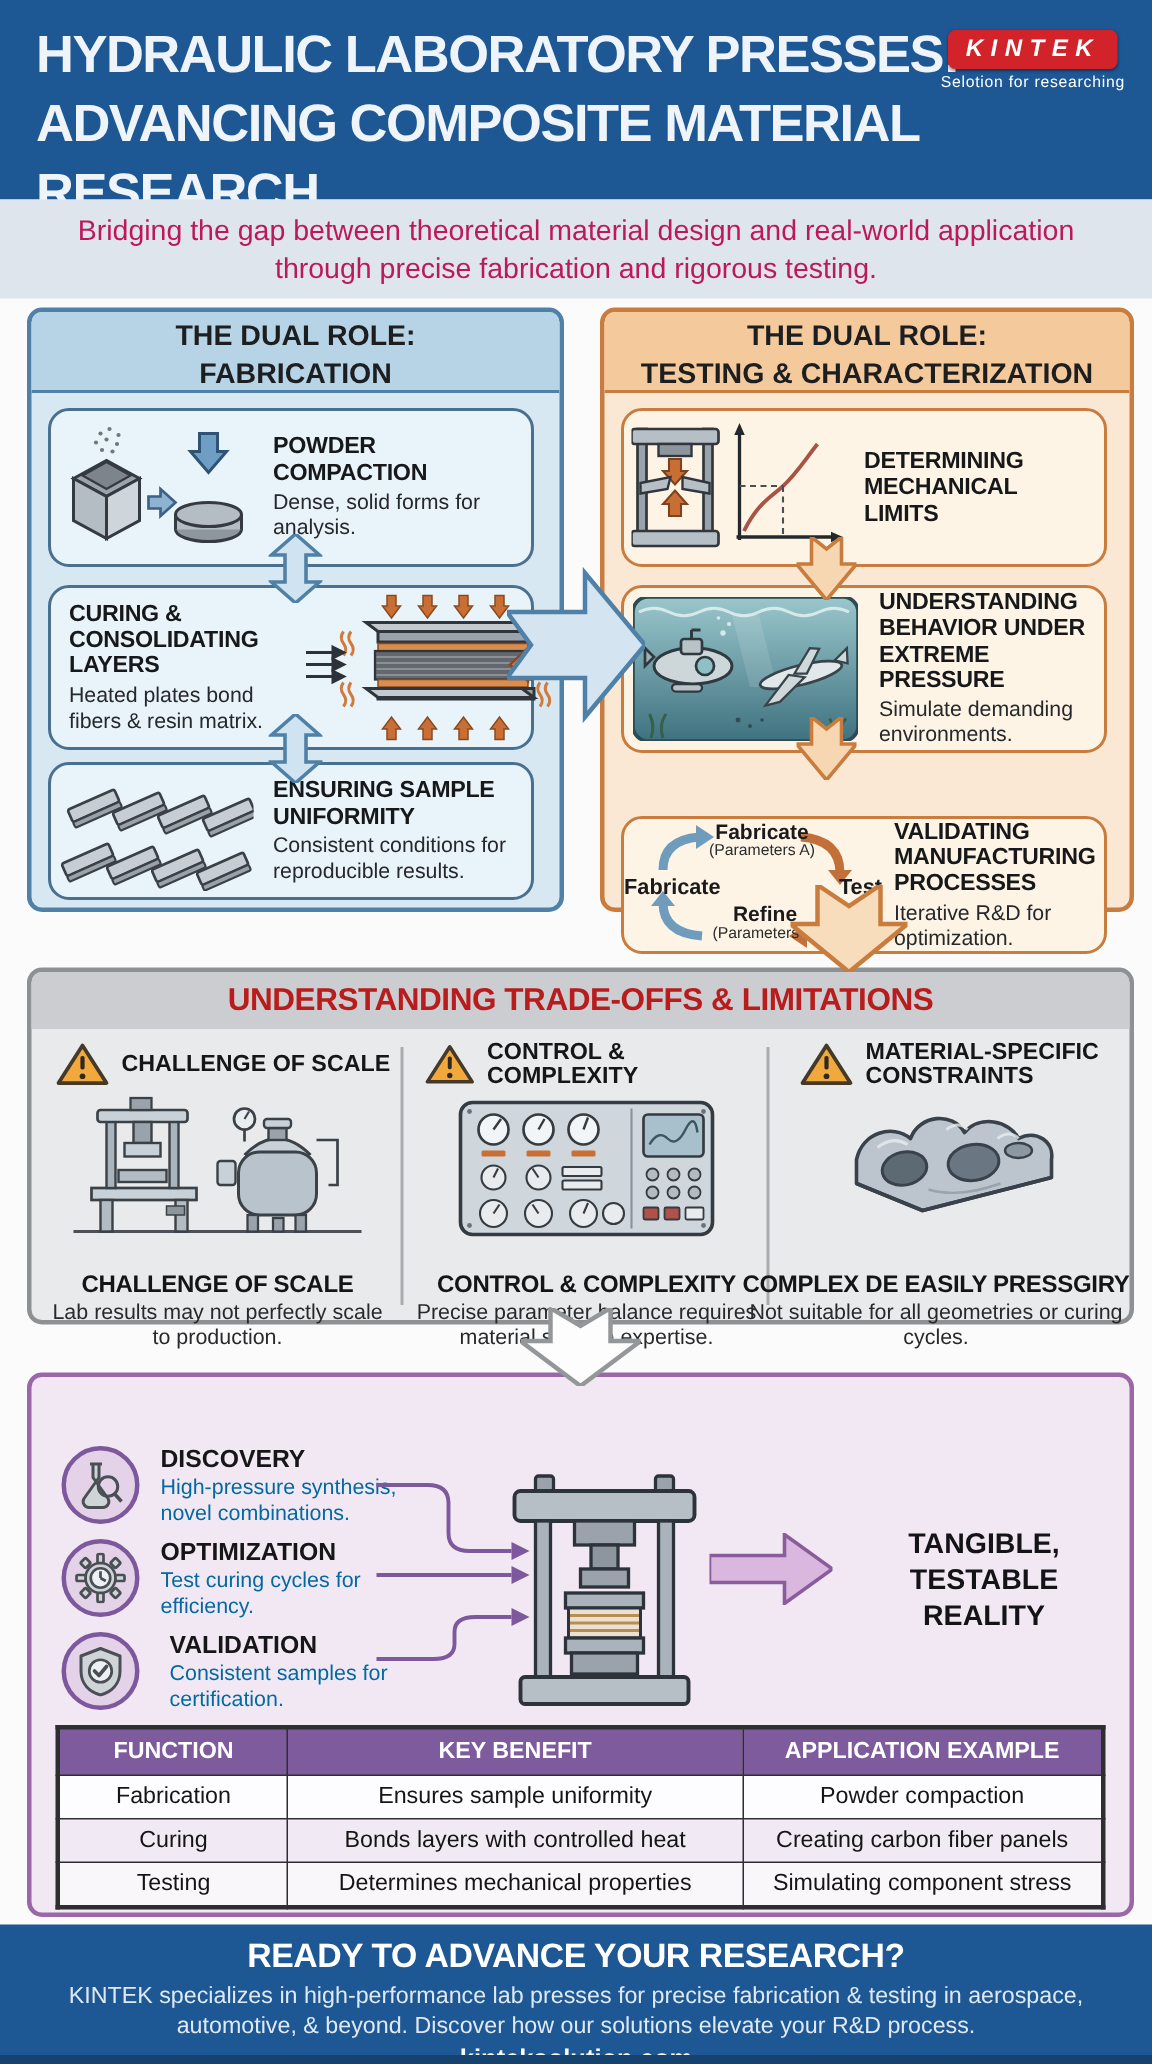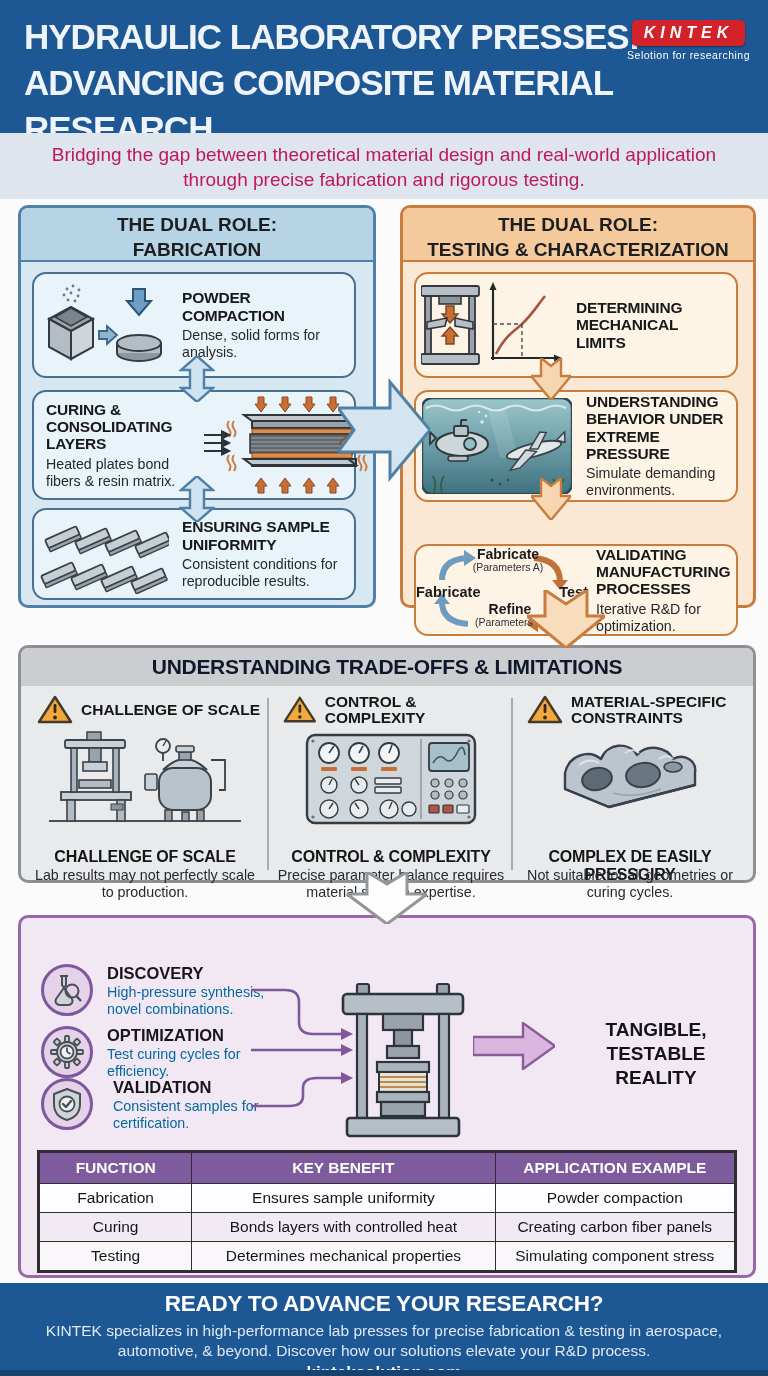--- a/index.html
+++ b/index.html
@@ -30,21 +30,21 @@
   .card{position:absolute;left:11px;width:324px;border-radius:14px;box-sizing:border-box;
     display:flex;align-items:center;}
   .fab-card{background:#e9f3fa;border:2px solid #49708e;}
   .test-card{background:#fdf4e6;border:2px solid #c87c3e;}
   .card-text{padding:0 8px;}
   .card-title{font-weight:700;font-size:15.5px;line-height:1.12;color:#17181a;letter-spacing:-.2px;}
   .card-desc{margin-top:3px;font-size:14.2px;line-height:1.18;color:#26282b;}
   
   .trade-panel{left:18px;top:645px;width:732px;height:232px;background:#e9eaeb;border:3px solid #8e9194;border-radius:10px;}
   .trade-band{position:absolute;left:0;top:0;right:0;height:38px;background:#cbcdd0;border-radius:7px 7px 0 0;
-    text-align:center;font-weight:700;font-size:21px;line-height:38px;color:#0f172a;letter-spacing:-.3px;}
+    text-align:center;font-weight:700;font-size:21px;line-height:38px;color:#b91c1c;letter-spacing:-.3px;}
   .trade-col{position:absolute;top:46px;width:236px;height:176px;}
   .trade-head{display:flex;align-items:center;gap:8px;font-weight:700;font-size:15.5px;
     color:#151617;line-height:1.05;padding-left:10px;}
   .trade-sub{position:absolute;left:0;right:0;text-align:center;font-weight:700;font-size:16px;color:#141516;letter-spacing:-.2px;}
   .trade-desc{position:absolute;left:4px;right:4px;text-align:center;font-size:14.3px;line-height:1.2;color:#28292b;}
   .vdiv{position:absolute;top:50px;width:2px;height:172px;background:#a9abae;}
   
   .align-panel{left:18px;top:915px;width:732px;height:357px;background:#f2e8f4;border:3px solid #9a68a8;border-radius:10px;}
   .align-band{position:absolute;left:0;top:0;right:0;height:38px;background:#d8b9dd;border-radius:7px 7px 0 0;
     text-align:center;font-weight:700;font-size:21px;line-height:38px;color:#18171a;letter-spacing:-.3px;}
@@ -477,21 +477,21 @@
               <circle cx="166" cy="10" r="1.6"></circle>
               <circle cx="10" cy="86" r="1.6"></circle>
               <circle cx="166" cy="86" r="1.6"></circle>
             </g>
         </svg>
       </div>
       <div class="trade-sub" style="top:154px;">CONTROL &amp; COMPLEXITY</div>
       <div class="trade-desc" style="top:173px;">Precise parameter balance requires material science expertise.</div>
     </div>
 
-    <div class="trade-col" style="left:490px;width:238px;">
+    <div class="trade-col" style="left:472px;width:238px;padding-left:24px;">
       <div class="trade-head" style="padding-left:16px;">
         <svg width="36" height="32" viewBox="0 0 36 32">
           <path d="M18,3 L34,28 L2,28 Z" fill="#f1a83c" stroke="#453a28" stroke-width="2.5" stroke-linejoin="round"></path>
           <rect x="16.6" y="10" width="2.8" height="9" rx="1.2" fill="#2f2a20"></rect>
           <circle cx="18" cy="23.5" r="1.9" fill="#2f2a20"></circle>
         </svg>
         <span style="width:160px;">MATERIAL-SPECIFIC CONSTRAINTS</span>
       </div>
       <div style="display:flex;justify-content:center;margin-top:0;">
         <svg width="150" height="86" viewBox="0 0 150 86">
@@ -547,21 +547,21 @@
           <circle cx="17" cy="17" r="6.5" fill="#eef1f3" stroke="#4a4f55" stroke-width="1.8"></circle>
           <line x1="17" y1="17" x2="17" y2="12.5" stroke="#4a4f55" stroke-width="1.8"></line>
           <line x1="17" y1="17" x2="20.5" y2="19" stroke="#4a4f55" stroke-width="1.8"></line>
         </svg>
       </div>
       <div>
         <div class="goal-title">OPTIMIZATION</div>
         <div class="goal-desc">Test curing cycles for efficiency.</div>
       </div>
     </div>
-    <div class="goal" style="top:160px;gap:20px;">
+    <div class="goal" style="top:170px;gap:20px;">
       <div class="goal-icon">
         <svg width="30" height="34" viewBox="0 0 30 34">
           <path d="M15,2 L28,7 V17 C28,26 22,31 15,33 C8,31 2,26 2,17 V7 Z" fill="#cfd4d9" stroke="#4a4f55" stroke-width="2" stroke-linejoin="round"></path>
           <circle cx="15" cy="17" r="7.5" fill="#eef1f3" stroke="#4a4f55" stroke-width="1.8"></circle>
           <path d="M11,17 l3,3 l5,-6" fill="none" stroke="#4a4f55" stroke-width="2.4" stroke-linecap="round" stroke-linejoin="round"></path>
         </svg>
       </div>
       <div>
         <div class="goal-title">VALIDATION</div>
         <div class="goal-desc">Consistent samples for certification.</div>

